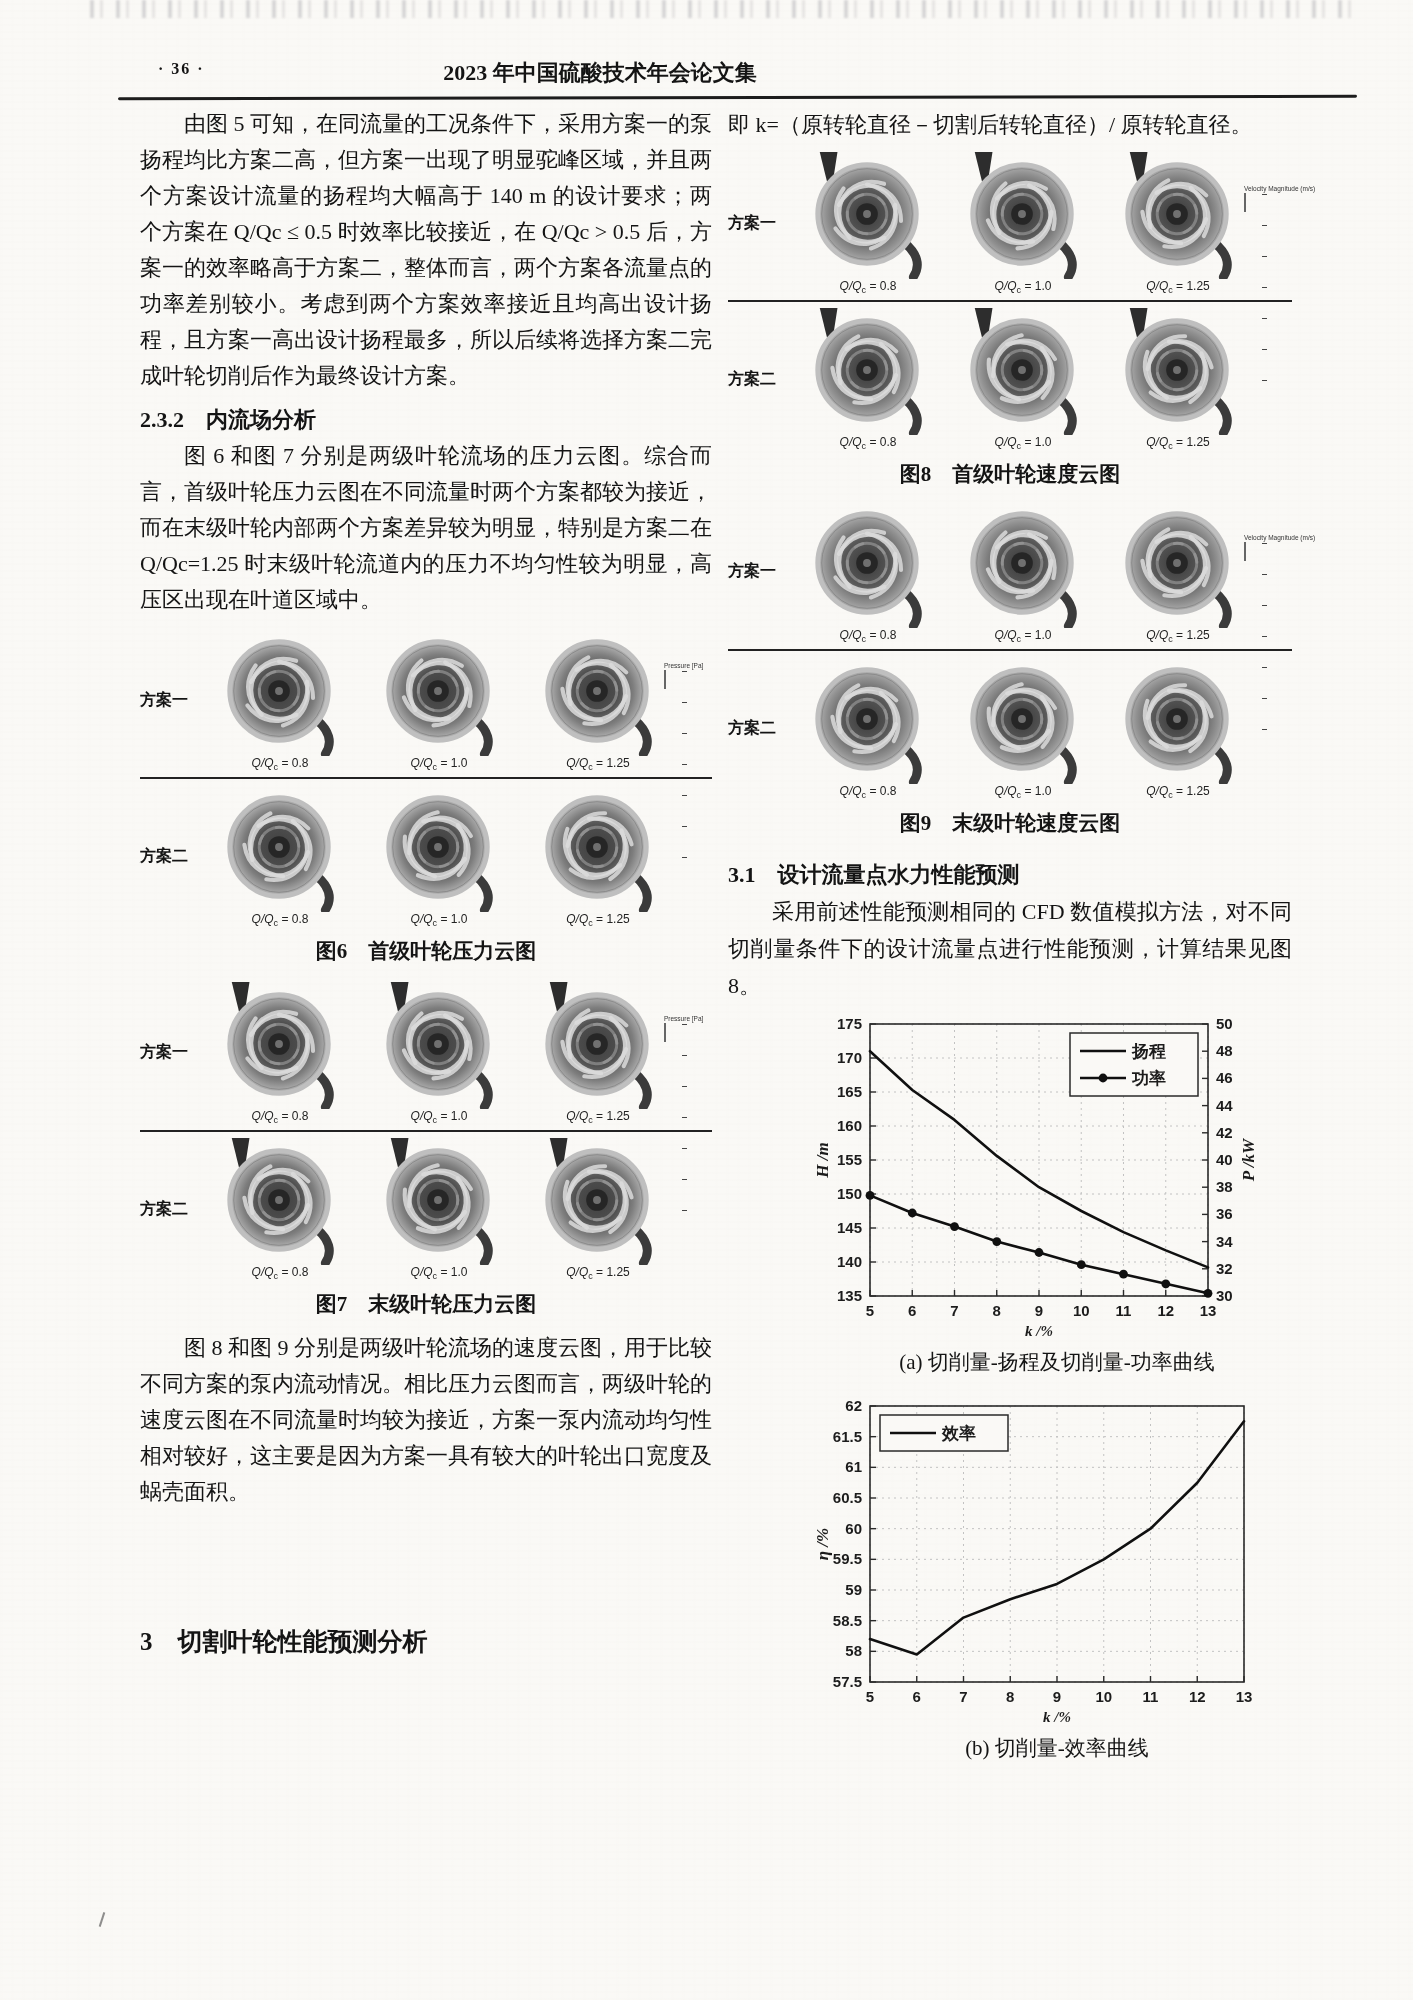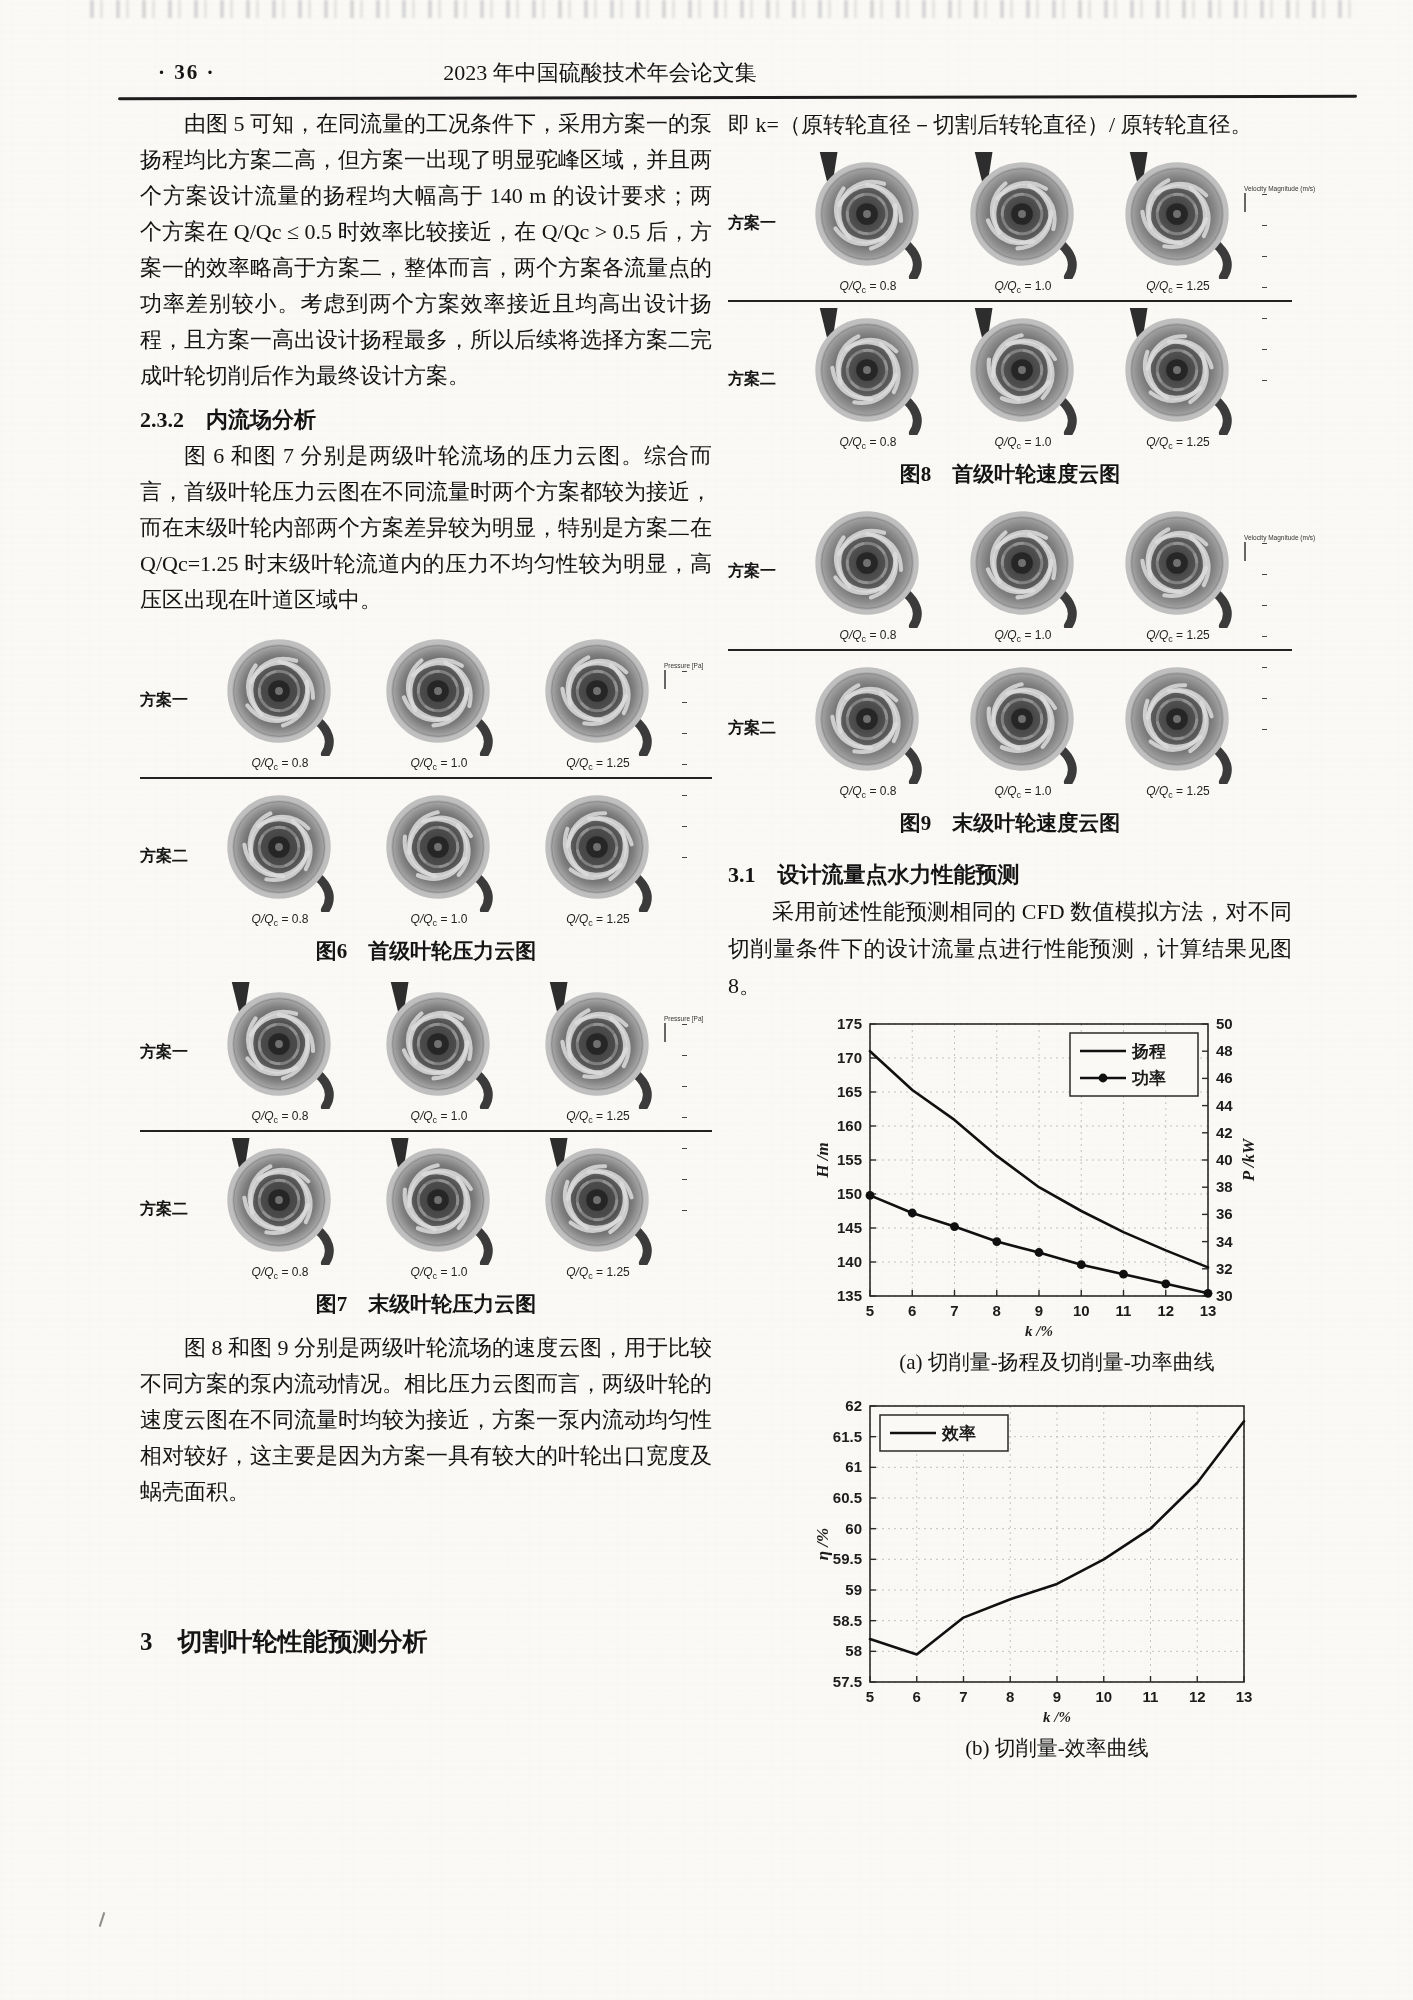--- a/index.html
+++ b/index.html
@@ -13,22 +13,22 @@
     position:absolute;inset:0;pointer-events:none;opacity:.5;
     background:
       repeating-linear-gradient(0deg, rgba(120,110,100,0.015) 0 2px, transparent 2px 7px),
       repeating-linear-gradient(90deg, rgba(120,110,100,0.012) 0 3px, transparent 3px 11px);
   }
   .top-smudge{
     position:absolute;top:0;left:90px;right:60px;height:18px;opacity:.35;filter:blur(1.2px);
     background:repeating-linear-gradient(90deg, rgba(70,70,85,.55) 0 4px, transparent 4px 10px, rgba(90,80,90,.35) 10px 13px, transparent 13px 26px);
   }
   .stray-mark{position:absolute;left:101px;top:1912px;width:2px;height:15px;background:#555;transform:rotate(18deg);opacity:.65;}
-  .page-num{position:absolute;left:158px;top:60px;font-size:21px;font-weight:600;letter-spacing:2px;}
-  .header-title{position:absolute;left:280px;top:58px;width:640px;text-align:center;font-size:22px;font-weight:400;}
+  .page-num{position:absolute;left:158px;top:60px;font-size:16px;font-weight:600;letter-spacing:2px;}
+  .header-title{position:absolute;left:280px;top:58px;width:640px;text-align:center;font-size:22px;font-weight:700;}
   .header-rule{position:absolute;left:118px;right:56px;top:96px;height:3px;background:#1d1d1d;transform:rotate(-.12deg);border-radius:2px;}
 
   .col{position:absolute;top:106px;}
   .col-left{left:140px;width:572px;}
   .col-right{left:728px;width:564px;}
 
   .para{font-size:22px;line-height:36px;text-align:justify;text-indent:2em;margin:0;}
   .para.no-indent{text-indent:0;}
   .col-right .para{line-height:37px;}
   .sub-heading{font-size:22px;font-weight:700;margin:8px 0 0 0;line-height:36px;}

